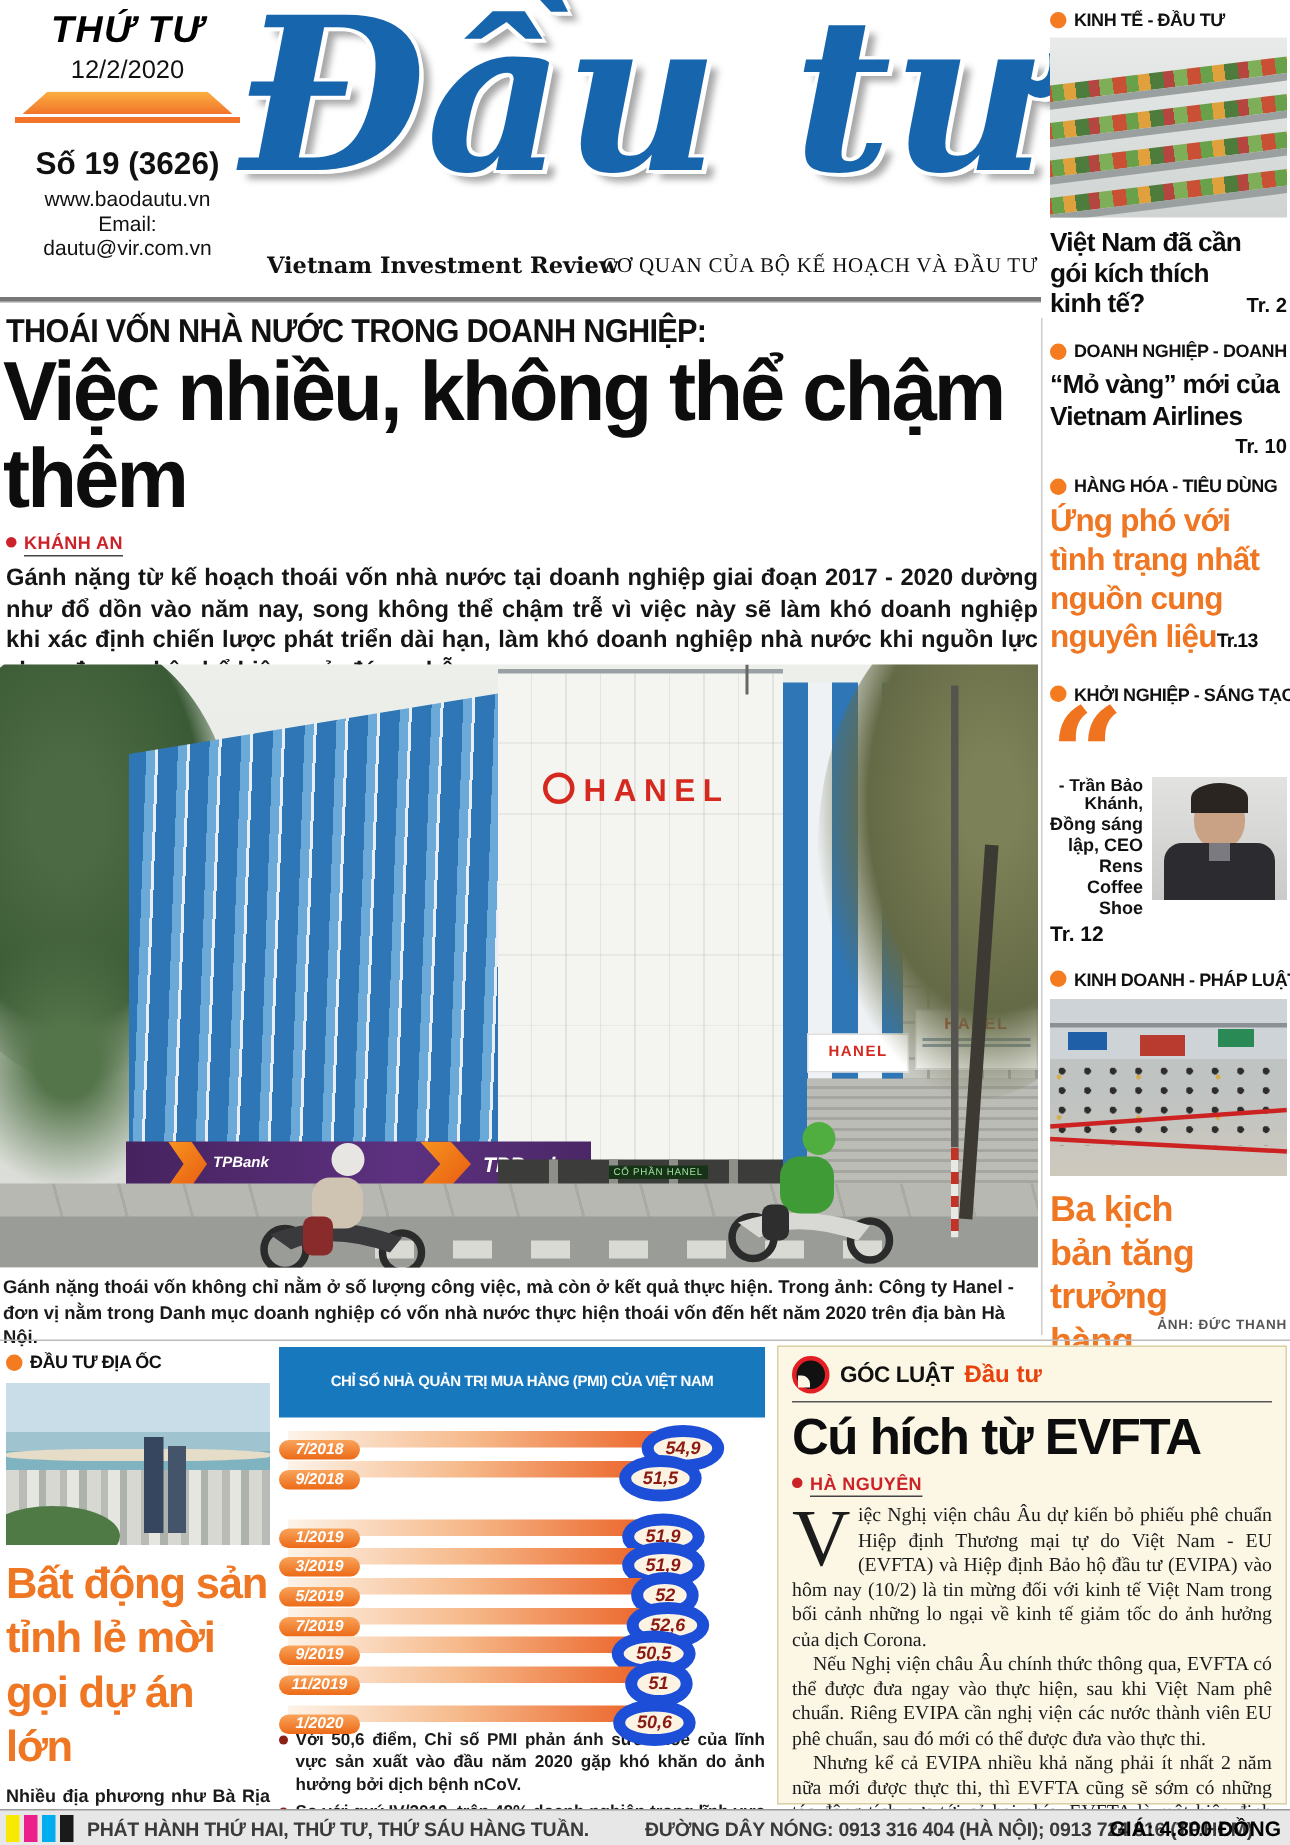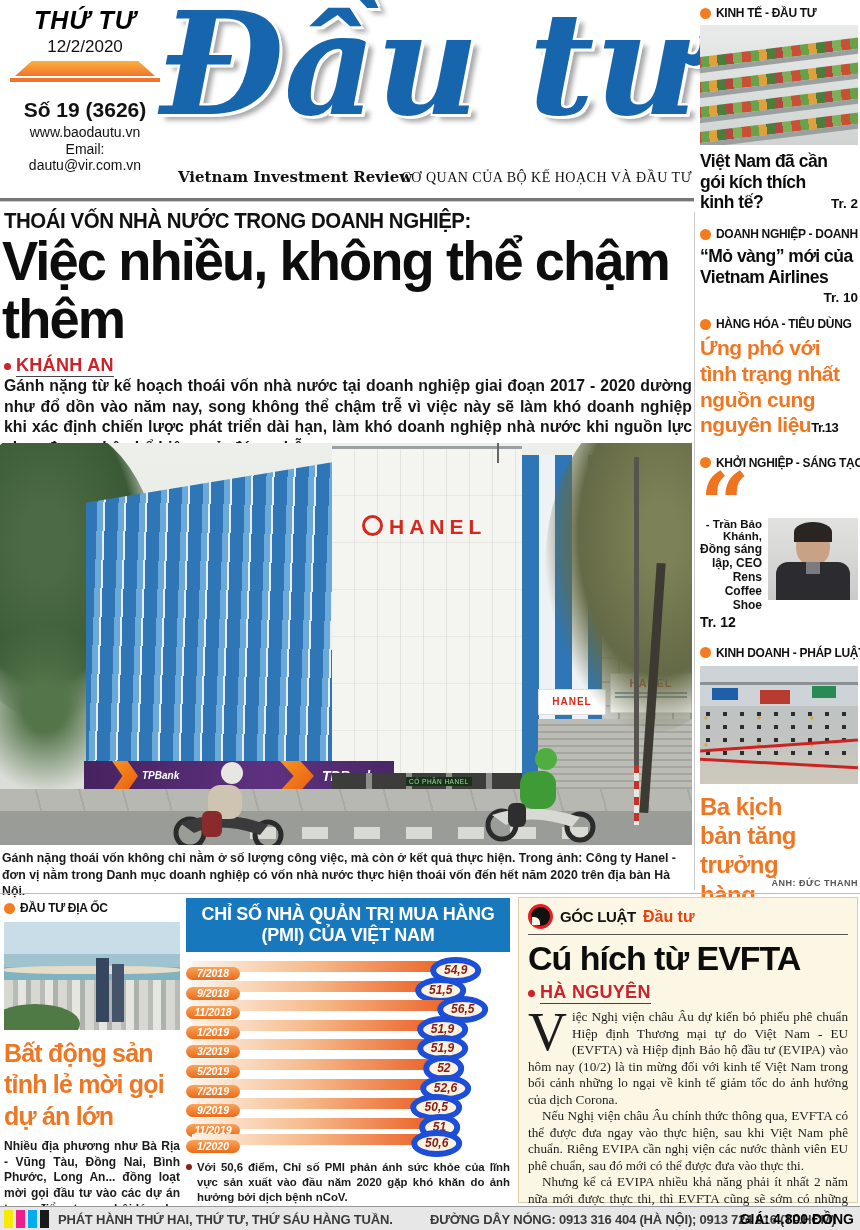--- a/index.html
+++ b/index.html
@@ -24,21 +24,21 @@
     text-shadow:-2px -2px 0 #fff,2px -2px 0 #fff,-2px 2px 0 #fff,3px 3px 0 #fff,7px 6px 5px rgba(0,0,0,.35);}
   #tag-en{left:178px;top:168px;font-family:"DejaVu Serif",serif;font-weight:bold;font-size:15px;}
   #tag-vi{left:300px;top:170px;width:392px;text-align:right;font-family:"Liberation Serif",serif;font-size:14px;letter-spacing:.5px;}
   #headrule{left:0;top:198px;width:694px;height:3px;background:#777;border-bottom:1px solid #ccc;}
 
   
   #kicker{left:4px;top:208px;width:690px;font-size:22px;font-weight:bold;letter-spacing:-.5px;
     transform:scaleX(.93);transform-origin:left;}
   #headline{left:2px;top:232px;width:692px;font-size:56px;line-height:1.04;font-weight:bold;
     letter-spacing:-2px;transform:scaleX(.97);transform-origin:left;color:#0d0d0d;}
-  .byline{font-size:18px;font-weight:bold;color:#cc2229;letter-spacing:.3px;}
+  .byline{font-size:12px;font-weight:bold;color:#cc2229;letter-spacing:.3px;}
   .byline .bullet{display:inline-block;width:7px;height:7px;border-radius:50%;background:#cc2229;margin-right:5px;vertical-align:1px;}
   .byline .bn{border-bottom:1px solid #444;padding-bottom:1px;}
   #lead-byline{left:4px;top:355px;}
   #lede{left:4px;top:376px;width:688px;font-size:15.8px;line-height:1.3;font-weight:bold;
     color:#151515;text-align:justify;}
   #lede .jump{position:absolute;right:0;bottom:0;font-size:13.5px;}
   #lead-photo{left:0;top:443px;width:692px;height:402px;overflow:hidden;
     background:linear-gradient(180deg,#edefeb,#dfe1dc 70%,#d7d9d4);}
   #caption{left:2px;top:850px;width:690px;font-size:12.3px;font-weight:bold;line-height:1.35;color:#1a1a1a;}
   #credit{right:2px;top:878px;font-size:9px;font-weight:bold;color:#555;letter-spacing:.5px;}
@@ -138,34 +138,34 @@
   #vline-main{left:694px;top:212px;width:1px;height:678px;background:#ccc;}
   #col-left{left:4px;top:901px;width:176px;}
   #ph-coast{width:176px;height:108px;position:relative;overflow:hidden;
     background:linear-gradient(180deg,#c9dde8 0 30%,#9fc3cf 30% 42%,#7fb3c0 42% 55%,#cfd3cf 55%);}
   #ph-coast .city{position:absolute;left:0;top:58px;width:176px;height:50px;
     background:repeating-linear-gradient(90deg,#d8d8d2 0 9px,#b9bcb6 9px 14px,#e6e6e0 14px 22px,#aeb2ac 22px 27px);}
   #ph-coast .t1{position:absolute;left:92px;top:36px;width:13px;height:64px;background:#35465e;}
   #ph-coast .t2{position:absolute;left:108px;top:42px;width:12px;height:58px;background:#44546a;}
   #ph-coast .green{position:absolute;left:-14px;top:82px;width:90px;height:40px;border-radius:50%;background:#4f7a46;}
   #ph-coast .beach{position:absolute;left:0;top:44px;width:176px;height:8px;background:#e6ddc8;border-radius:40%;}
-  #col-left-head{font-size:25px;font-weight:bold;line-height:1.25;letter-spacing:-.8px;color:#ef7622;margin-top:8px;}
+  #col-left-head{font-size:29px;font-weight:bold;line-height:1.25;letter-spacing:-.8px;color:#ef7622;margin-top:8px;}
   #col-left-text{position:relative;font-size:12px;font-weight:bold;line-height:1.32;text-align:justify;margin-top:7px;color:#1a1a1a;}
 
   #col-chart{left:186px;top:898px;width:324px;}
-  #chart-title{background:#1878be;color:#fff;font-size:18px;font-weight:bold;text-align:center;
-    padding:6px 2px;letter-spacing:-.3px;}
+  #chart-title{background:#1878be;color:#fff;font-size:10px;font-weight:bold;text-align:center;
+    padding:18px 2px;letter-spacing:-.3px;}
   #pmi-rows{position:relative;height:196px;margin-top:6px;}
   .pmi-row{position:absolute;left:0;width:100%;height:19.6px;}
   .pmi-bar{position:absolute;left:6px;top:3px;height:11px;
     background:linear-gradient(90deg,#fdf3e8 0%,#f6b98a 45%,#ea5c20 96%,#d84a12 100%);}
   .pmi-cat{position:absolute;left:0;top:9px;width:54px;height:13px;border-radius:8px;
     background:linear-gradient(180deg,#f9a45b,#ec6a17);color:#fff;font-size:10.5px;font-weight:bold;
     font-style:italic;text-align:center;line-height:13px;}
-  .pmi-val{position:absolute;top:-1px;height:15px;padding:0 8px;border:6px solid #1d4ed8;border-radius:50%;
+  .pmi-val{position:absolute;top:-1px;height:15px;padding:0 8px;border:8px solid #1d4ed8;border-radius:50%;
     background:#fdf3e3;color:#8b1a12;font-size:12px;font-weight:bold;font-style:italic;line-height:14px;transform:translateX(-60%);}
   #chart-notes{margin-top:6px;}
   .note{display:flex;gap:5px;font-size:11.4px;font-weight:bold;line-height:1.33;text-align:justify;color:#1a1a1a;margin-top:3px;}
   .note .nb{flex:0 0 6px;width:6px;height:6px;border-radius:50%;background:#8b2015;margin-top:4px;}
 
   #col-op{left:518px;top:897px;width:340px;height:306px;background:#fcf7e4;border:1px solid #d9cfa8;box-sizing:border-box;padding:6px 9px;}
   #op-brand{display:flex;align-items:center;gap:7px;border-bottom:1.5px solid #555;padding-bottom:5px;}
   #op-logo{width:25px;height:25px;border-radius:50%;border:3.5px solid #e31e24;background:#111;position:relative;box-sizing:border-box;}
   #op-logo .notch{position:absolute;left:1px;bottom:1px;width:8px;height:8px;background:#fcf7e4;border-radius:0 70% 0 0;}
   #op-brand .b1{font-size:15px;font-weight:bold;letter-spacing:-.3px;}
@@ -372,25 +372,20 @@
         <div class="pmi-row" style="top: 0px;">
           <div class="pmi-bar" style="width: 84.8195%;"></div>
           <span class="pmi-cat">7/2018</span>
           <span class="pmi-val" style="left: 84.8195%;">54,9</span>
         </div>
         <div class="pmi-row" style="top: 19.6px;">
           <div class="pmi-bar" style="width: 80.1858%;"></div>
           <span class="pmi-cat">9/2018</span>
           <span class="pmi-val" style="left: 80.1858%;">51,5</span>
         </div>
-        <div class="pmi-row" style="top: 39.2px;">
-          <div class="pmi-bar" style="width: 87%;"></div>
-          <span class="pmi-cat">11/2018</span>
-          <span class="pmi-val" style="left: 87%;">56,5</span>
-        </div>
         <div class="pmi-row" style="top: 58.8px;">
           <div class="pmi-bar" style="width: 80.731%;"></div>
           <span class="pmi-cat">1/2019</span>
           <span class="pmi-val" style="left: 80.731%;">51,9</span>
         </div>
         <div class="pmi-row" style="top: 78.4px;">
           <div class="pmi-bar" style="width: 80.731%;"></div>
           <span class="pmi-cat">3/2019</span>
           <span class="pmi-val" style="left: 80.731%;">51,9</span>
         </div>
@@ -407,21 +402,21 @@
         <div class="pmi-row" style="top: 137.2px;">
           <div class="pmi-bar" style="width: 78.823%;"></div>
           <span class="pmi-cat">9/2019</span>
           <span class="pmi-val" style="left: 78.823%;">50,5</span>
         </div>
         <div class="pmi-row" style="top: 156.8px;">
           <div class="pmi-bar" style="width: 79.5044%;"></div>
           <span class="pmi-cat">11/2019</span>
           <span class="pmi-val" style="left: 79.5044%;">51</span>
         </div>
-        <div class="pmi-row" style="top: 173px;">
+        <div class="pmi-row" style="top: 183px;">
           <div class="pmi-bar" style="width: 78.9593%;"></div>
           <span class="pmi-cat">1/2020</span>
           <span class="pmi-val" style="left: 78.9593%;">50,6</span>
         </div>
       </div>
     <div id="chart-notes">
       <div class="note">
           <span class="nb"></span>
           <span>Với 50,6 điểm, Chỉ số PMI phản ánh sức khỏe của lĩnh vực sản xuất vào đầu năm 2020 gặp khó khăn do ảnh hưởng bởi dịch bệnh nCoV.</span>
         </div>

